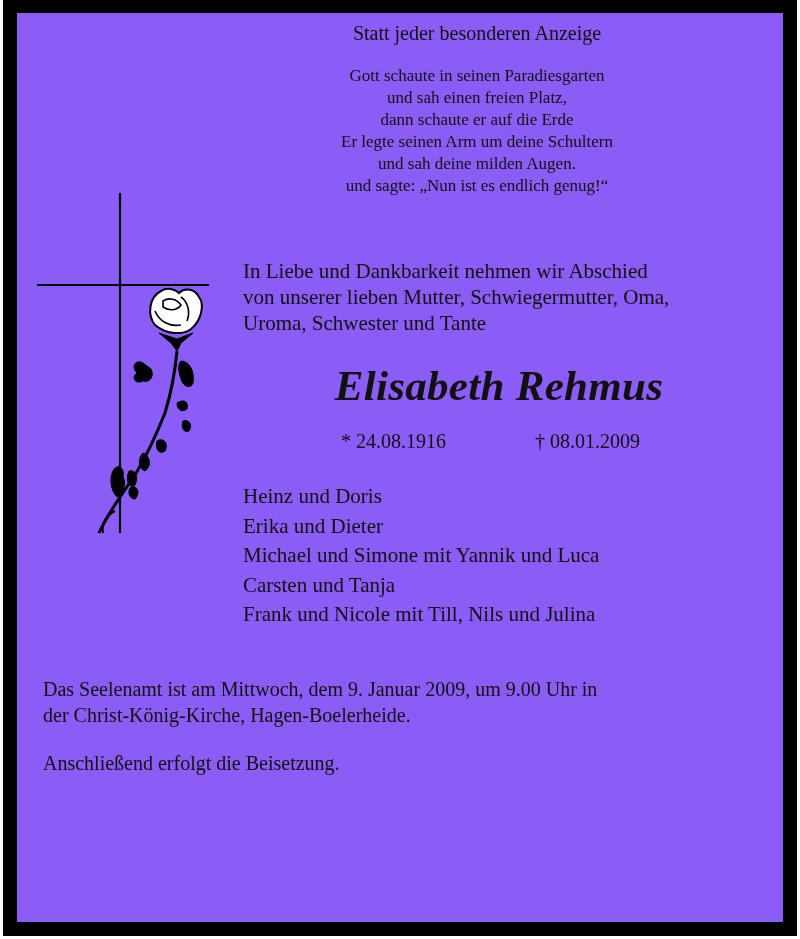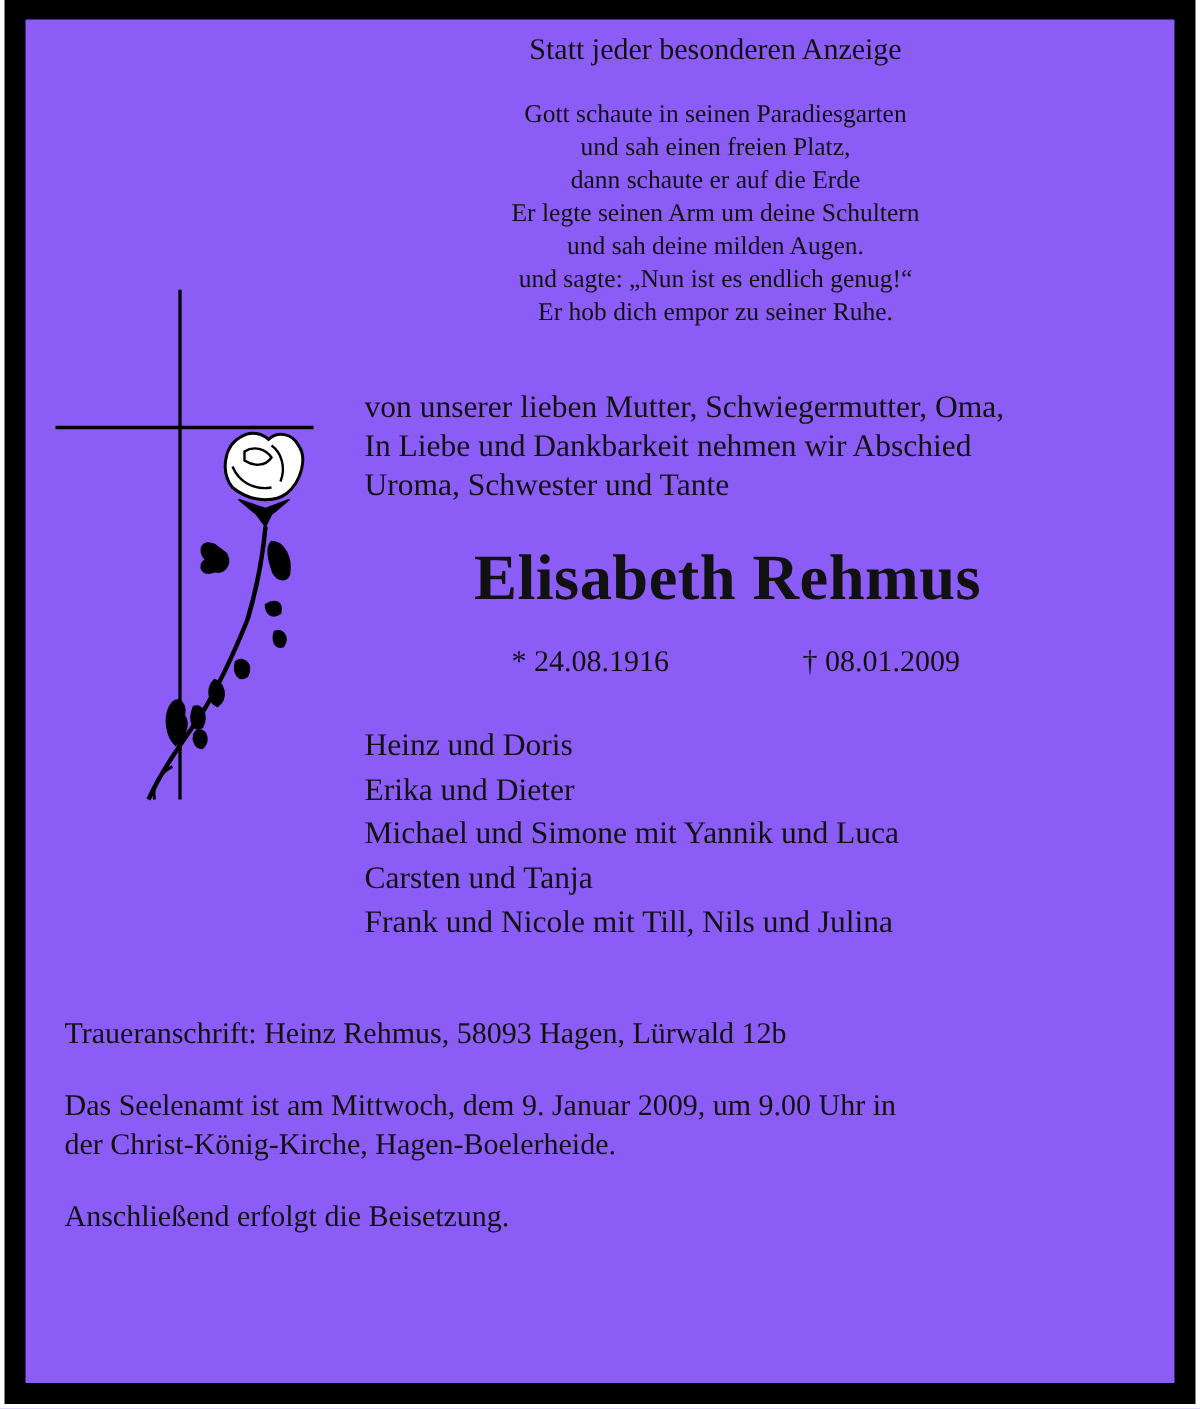--- a/index.html
+++ b/index.html
@@ -20,23 +20,24 @@
   }
   .poem {
     left: 260px; width: 400px; top: 52px; font-size: 17px; line-height: 22px;
   }
   .poem div { white-space: nowrap; }
   .intro {
     position: absolute; left: 226px; top: 245px; font-size: 21px; line-height: 26px;
     white-space: nowrap;
   }
   .name {
-    position: absolute; left: 208px; width: 520px; top: 349px; text-align: center;
+    position: absolute; left: 222px; width: 520px; top: 349px; text-align: center;
     font-size: 43px; font-weight: bold; line-height: 48px; white-space: nowrap;
     letter-spacing: 0.3px;
+    font-style: italic;
   }
   .dates {
     position: absolute; top: 416px; font-size: 20px; line-height: 24px; white-space: nowrap;
   }
   .born { left: 324px; }
   .died { left: 518px; }
   .family {
     position: absolute; left: 226px; top: 469px; font-size: 21px; line-height: 29.5px;
   }
   .family div { white-space: nowrap; }
@@ -56,21 +57,20 @@
 
   <div class="centered header-title">Statt jeder besonderen Anzeige</div>
 
   <div class="centered poem">
     <div>Gott schaute in seinen Paradiesgarten</div>
     <div>und sah einen freien Platz,</div>
     <div>dann schaute er auf die Erde</div>
     <div>Er legte seinen Arm um deine Schultern</div>
     <div>und sah deine milden Augen.</div>
     <div>und sagte: „Nun ist es endlich genug!“</div>
-    <div>Er hob dich empor zu seiner Ruhe.</div>
   </div>
 
   <svg class="cross-rose" viewBox="0 0 200 345">
     <g>
       <line x1="89" y1="0" x2="89" y2="340" stroke="#000" stroke-width="2.2"></line>
       <line x1="6" y1="92" x2="178" y2="92" stroke="#000" stroke-width="2.2"></line>
     </g>
     <g fill="#000" stroke="#000">
 
       <path d="M68 340 C78 318, 92 300, 104 282 C116 262, 126 240, 134 220 C140 200, 144 180, 146 158" fill="none" stroke-width="3"></path>
@@ -89,40 +89,39 @@
       <path d="M126 248 C132 244, 138 250, 134 258 C128 262, 124 256, 126 248 Z" stroke-width="1"></path>
       <path d="M112 260 C118 262, 122 272, 114 278 C108 276, 106 266, 112 260 Z" stroke-width="1"></path>
       <path d="M82 278 C86 270, 94 274, 92 284 C96 290, 92 300, 86 304 C80 298, 78 286, 82 278 Z" stroke-width="1"></path>
       <path d="M98 278 C104 276, 108 284, 104 292 C98 296, 94 288, 98 278 Z" stroke-width="1"></path>
       <path d="M100 294 C106 292, 110 300, 104 306 C98 306, 96 298, 100 294 Z" stroke-width="1"></path>
       <path d="M72 340 C70 330, 76 322, 84 318" fill="none" stroke-width="2"></path>
     </g>
   </svg>
 
   <div class="intro">
+    <div>In Liebe und Dankbarkeit nehmen wir Abschied</div>
     <div>von unserer lieben Mutter, Schwiegermutter, Oma,</div>
-    <div>In Liebe und Dankbarkeit nehmen wir Abschied</div>
     <div>Uroma, Schwester und Tante</div>
   </div>
 
   <div class="name">Elisabeth Rehmus</div>
 
   <div class="dates born">* 24.08.1916</div>
   <div class="dates died">† 08.01.2009</div>
 
   <div class="family">
     <div>Heinz und Doris</div>
     <div>Erika und Dieter</div>
     <div>Michael und Simone mit Yannik und Luca</div>
     <div>Carsten und Tanja</div>
     <div>Frank und Nicole mit Till, Nils und Julina</div>
   </div>
 
   <div class="bottom">
-    <p class="first">Traueranschrift: Heinz Rehmus, 58093 Hagen, Lürwald 12b</p>
     <p>
       <span>Das Seelenamt ist am Mittwoch, dem 9. Januar 2009, um 9.00 Uhr in</span><br>
       <span>der Christ-König-Kirche, Hagen-Boelerheide.</span>
     </p>
     <p>Anschließend erfolgt die Beisetzung.</p>
   </div>
 
 </div>
 
 </body></html>

